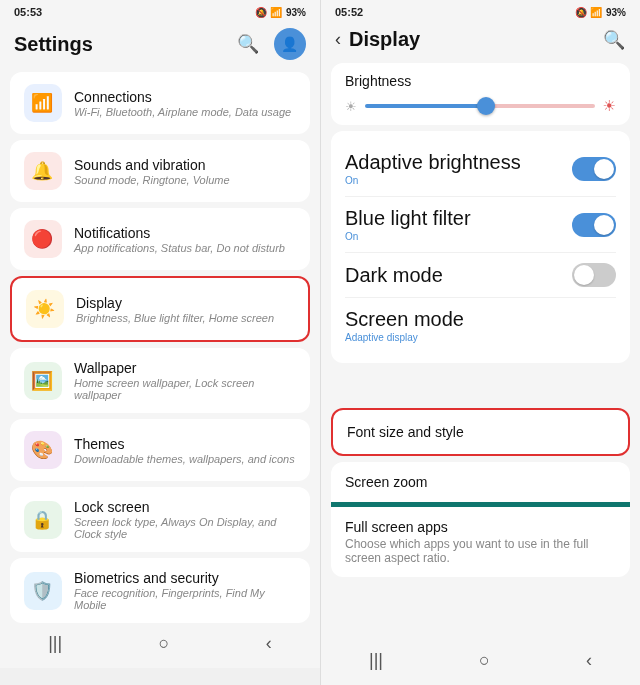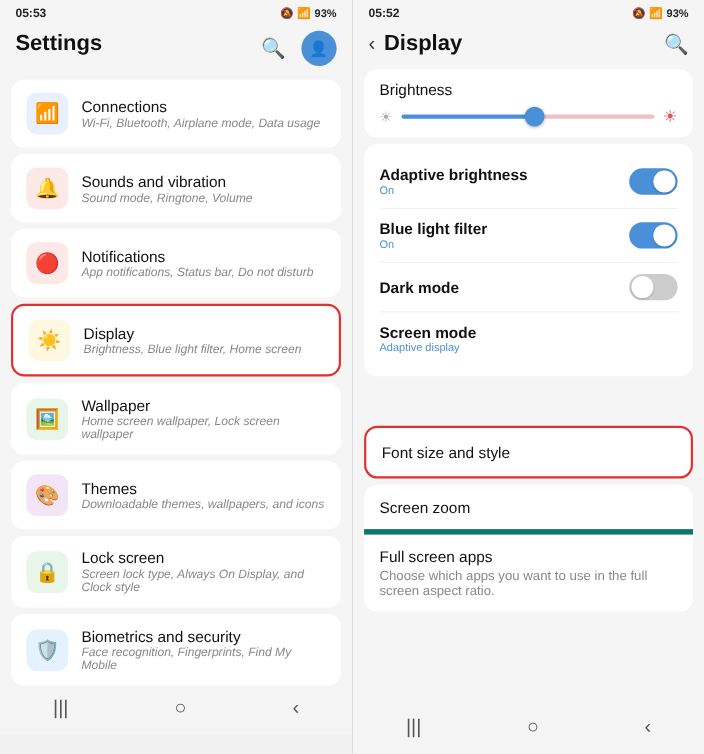--- a/index.html
+++ b/index.html
@@ -45,20 +45,21 @@
     .status-bar .status-icons {
       display: flex;
       align-items: center;
       gap: 3px;
       font-size: 10px;
     }
 
     
     .top-bar {
       display: flex;
+      align-items: center;
       justify-content: space-between;
       padding: 6px 14px 8px;
       background: #f5f5f5;
     }
     .top-bar-title {
       font-size: 20px;
       font-weight: 600;
       color: #111;
     }
     .top-bar-icons {
@@ -210,22 +211,22 @@
     .setting-row {
       display: flex;
       align-items: center;
       justify-content: space-between;
       padding: 10px 0;
       border-top: 1px solid #f0f0f0;
     }
     .setting-row:first-child { border-top: none; }
 
     .setting-row-left .label {
-      font-size: 14px;
-      font-weight: 700;
+      font-size: 20px;
+      font-weight: 400;
       color: #111;
     }
     .setting-row-left .sublabel {
       font-size: 10px;
       color: #4a90d9;
       margin-top: 1px;
     }
 
     
     .toggle {

